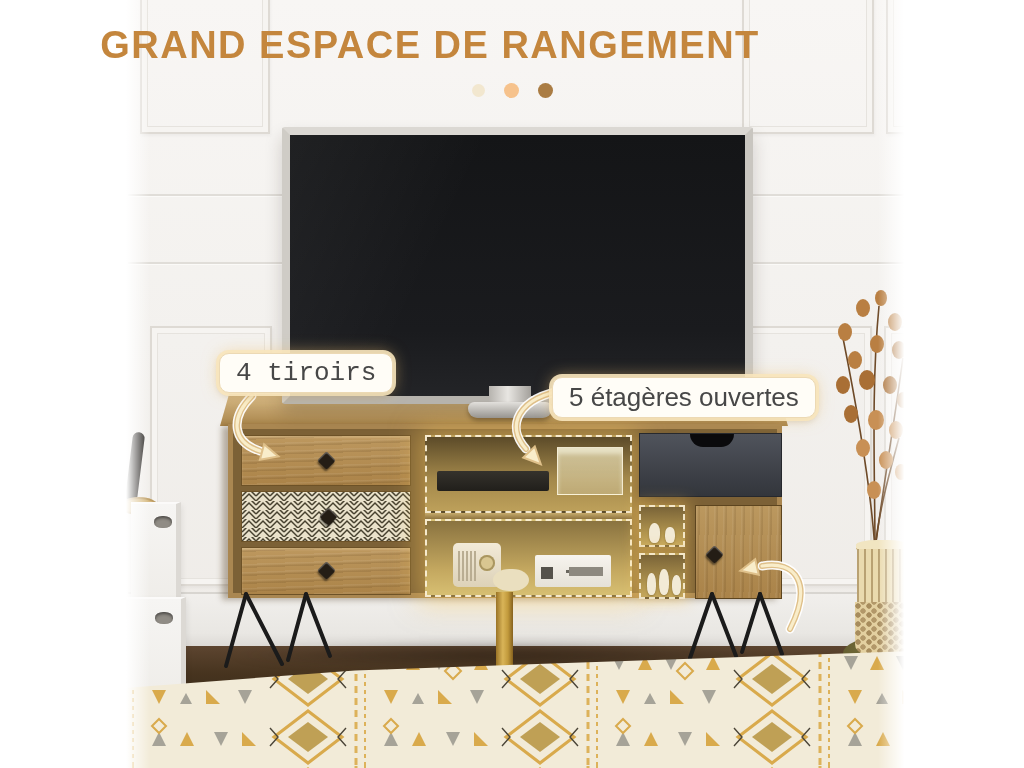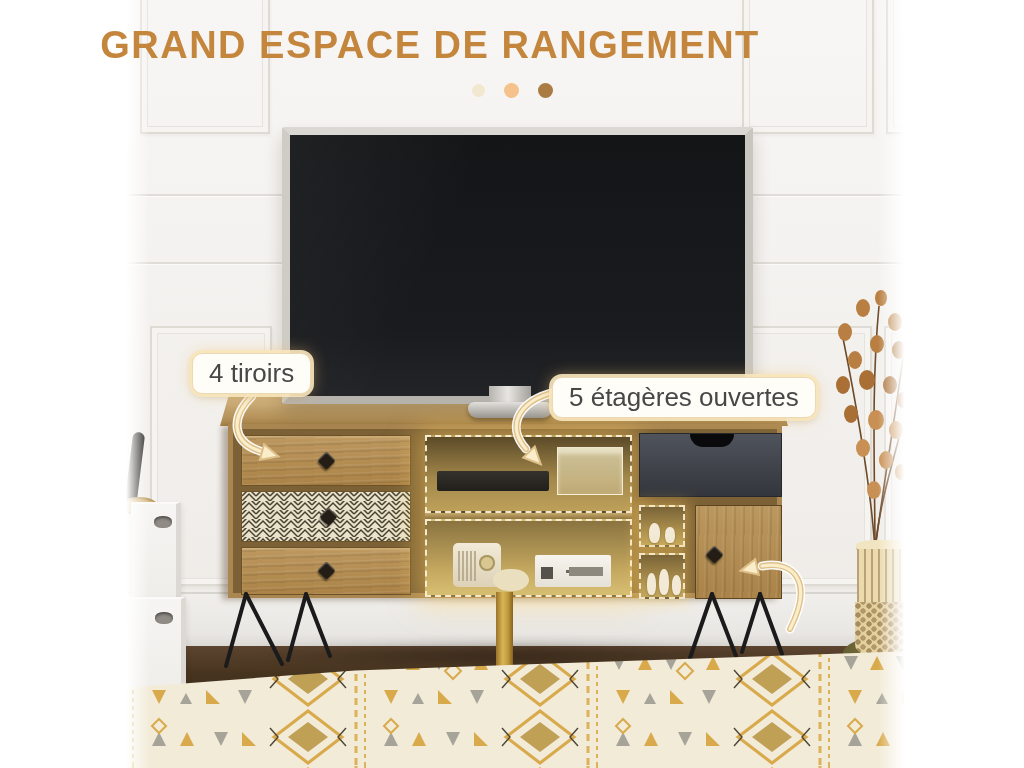--- a/index.html
+++ b/index.html
@@ -350,16 +350,16 @@
       <path class="a-head" transform="translate(529,452) rotate(46)" d="M0,-8 L17,0 L0,8 Z"></path>
     </g>
     <g>
       <path class="a-case" d="M790,629 C813,584 796,560 762,566"></path>
       <path class="a-gold" d="M790,629 C813,584 796,560 762,566"></path>
       <path class="a-fill" d="M790,629 C813,584 796,560 762,566"></path>
       <path class="a-head" transform="translate(757,567) rotate(167)" d="M0,-8 L17,0 L0,8 Z"></path>
     </g>
   </svg>
 
-  <div class="callout" style="left:192px;top:353px;">4 tiroirs</div>
+  <div class="callout" style="left:219px;top:353px;font-family:Liberation Mono, monospace;">4 tiroirs</div>
   <div class="callout" style="left:552px;top:377px;">5 étagères ouvertes</div>
 
 </div>
 
 </body></html>

